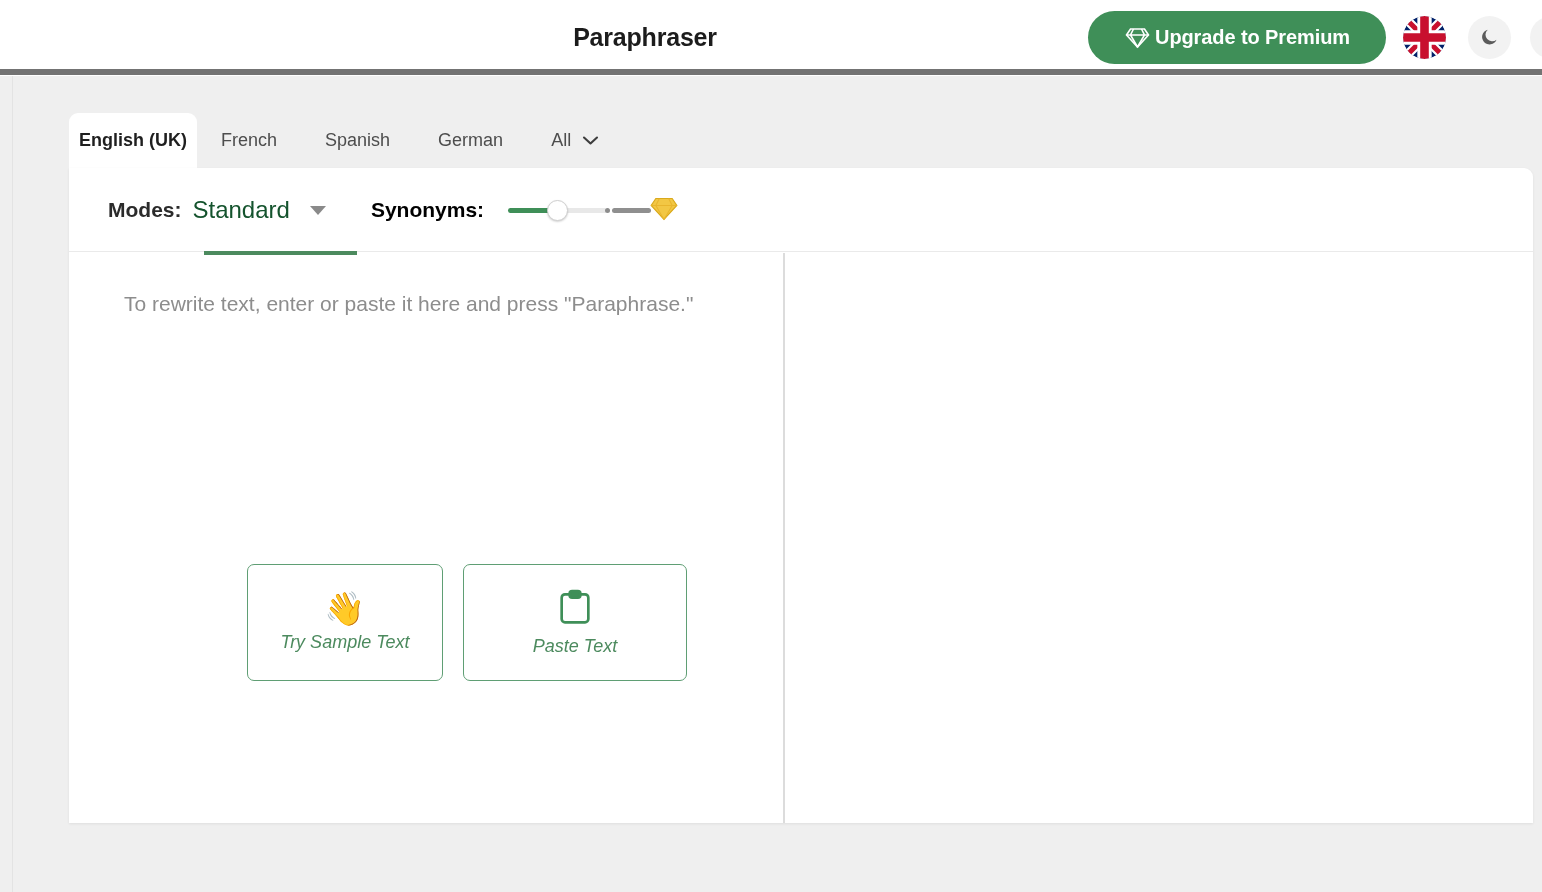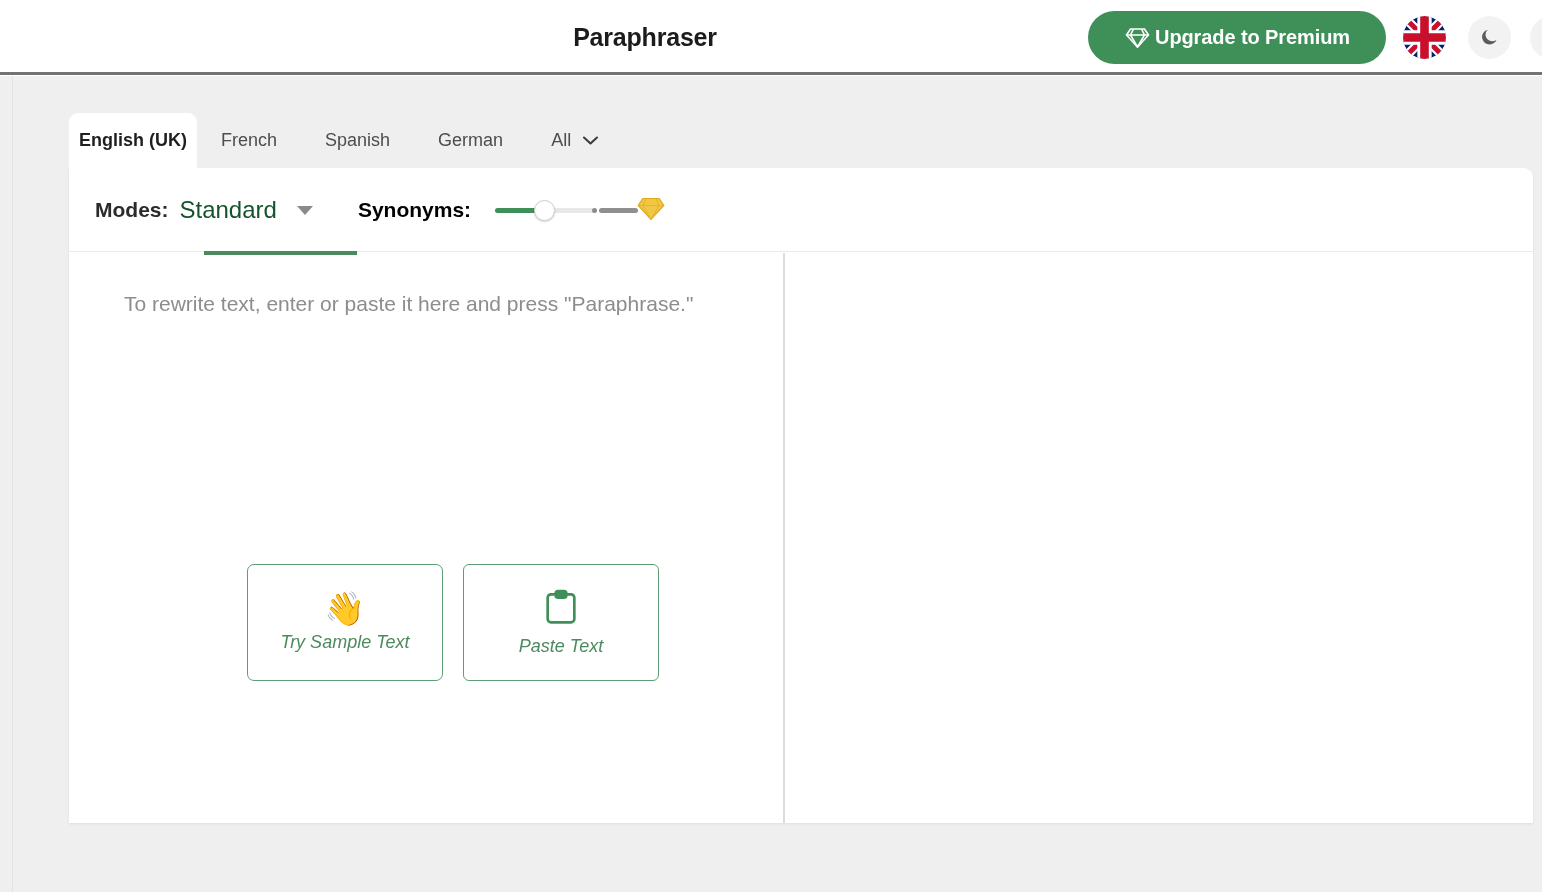--- a/index.html
+++ b/index.html
@@ -8,21 +8,21 @@
     font-family: "Liberation Sans", sans-serif;
     background: #ffffff;
     overflow: hidden;
   }
 
   
   .header {
     position: absolute; left: 0; top: 0;
     width: 1542px; height: 75px;
     background: #ffffff;
-    border-bottom: 3px solid #737373;
+    border-bottom: 6px solid #737373;
   }
   .header-title {
     position: absolute; left: 0; top: 23px; width: 1290px;
     text-align: center;
     font-size: 25px; font-weight: bold; color: #1c1c1c;
     letter-spacing: -0.2px;
   }
   .upgrade-btn {
     position: absolute; left: 1088px; top: 11px;
     width: 298px; height: 53px;
@@ -100,21 +100,21 @@
   }
 
   
   .toolbar {
     position: absolute; left: 0; top: 0;
     width: 1464px; height: 84px;
     border-bottom: 1px solid #eaeaea;
     display: flex; align-items: center;
   }
   .modes-label {
-    margin-left: 26px; font-size: 21px; font-weight: bold; color: #2b2b2b;
+    margin-left: 39px; font-size: 21px; font-weight: bold; color: #2b2b2b;
   }
   .mode-select {
     margin-left: 11px; display: flex; align-items: center;
     height: 84px; cursor: pointer; position: relative;
     padding-right: 4px;
   }
   .mode-value { font-size: 24px; color: #14532d; }
   .mode-caret { margin-left: 20px; }
   .mode-underline {
     position: absolute; left: 135px; top: 83px;
@@ -178,21 +178,21 @@
     position: absolute; left: 151px; top: 311px;
     display: flex; gap: 20px;
   }
   .action-box {
     width: 196px; height: 117px;
     border: 1px solid #5f9e74; border-radius: 7px;
     background: #ffffff; cursor: pointer;
     display: flex; flex-direction: column;
     align-items: center; justify-content: center; gap: 7px;
   }
-  .action-box.narrow { width: 196px; border-radius: 6px; }
+  .action-box.narrow { width: 224px; }
   .action-emoji { font-size: 33px; line-height: 1; }
   .action-label {
     font-size: 18px; font-style: italic; color: #4c8a5e;
   }
 </style>
 </head>
 <body>
 
 <div class="header">
 

